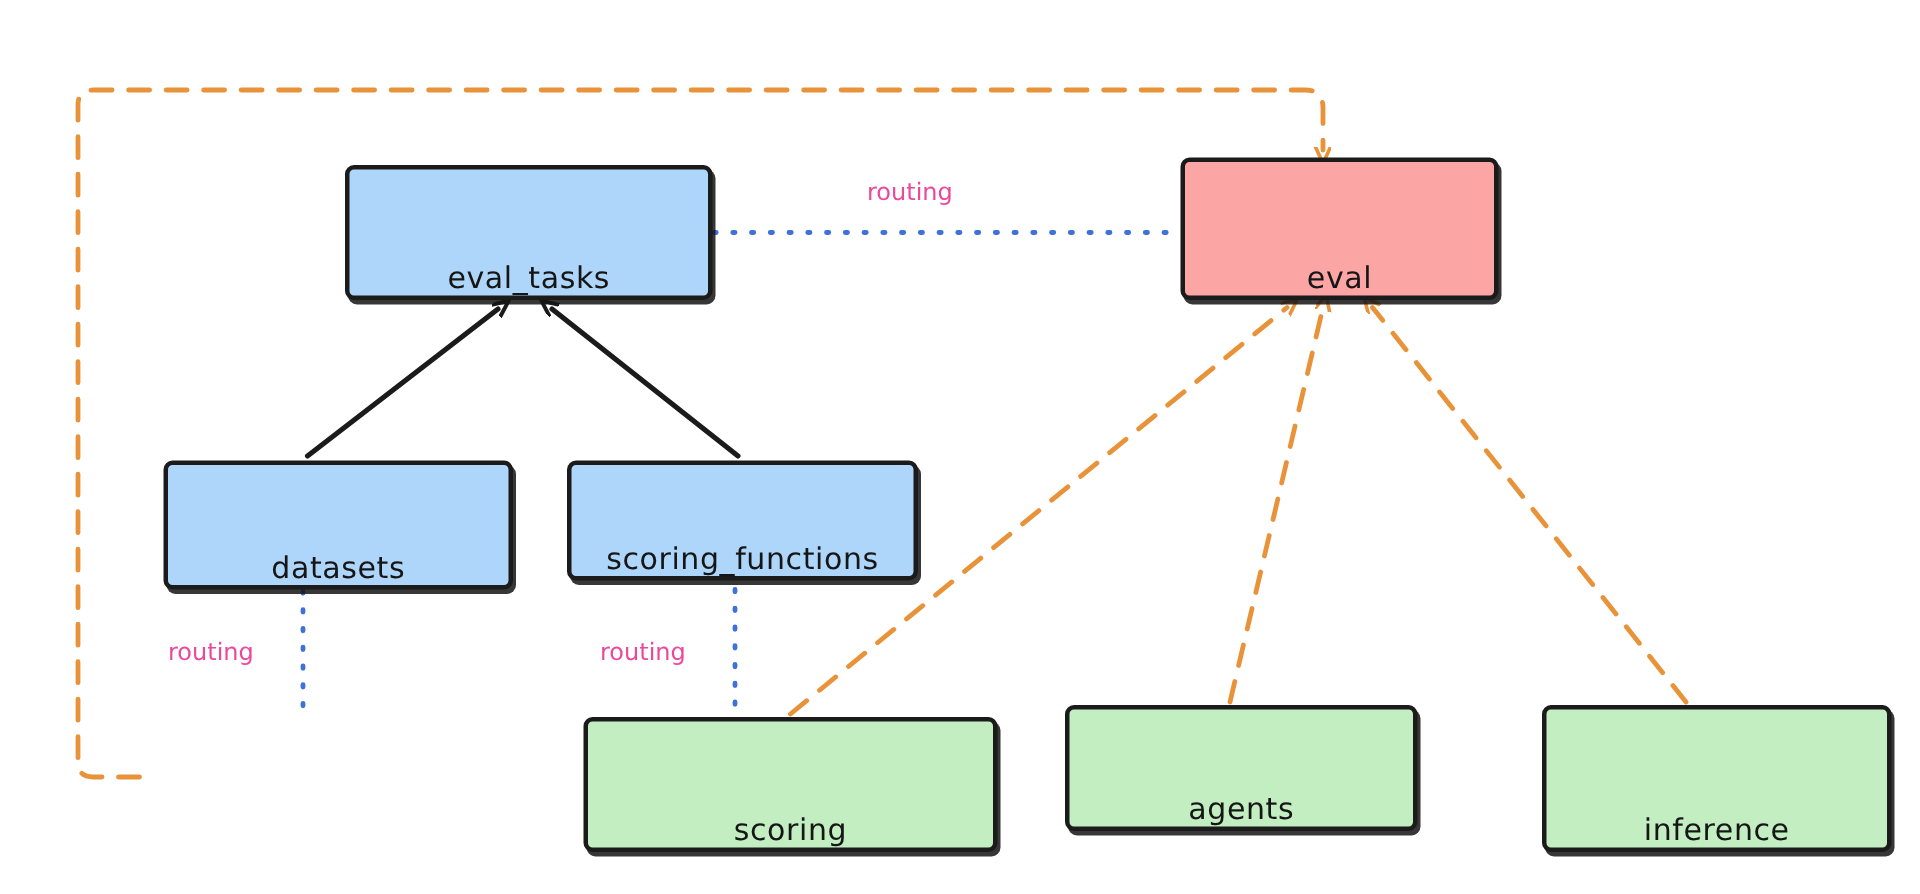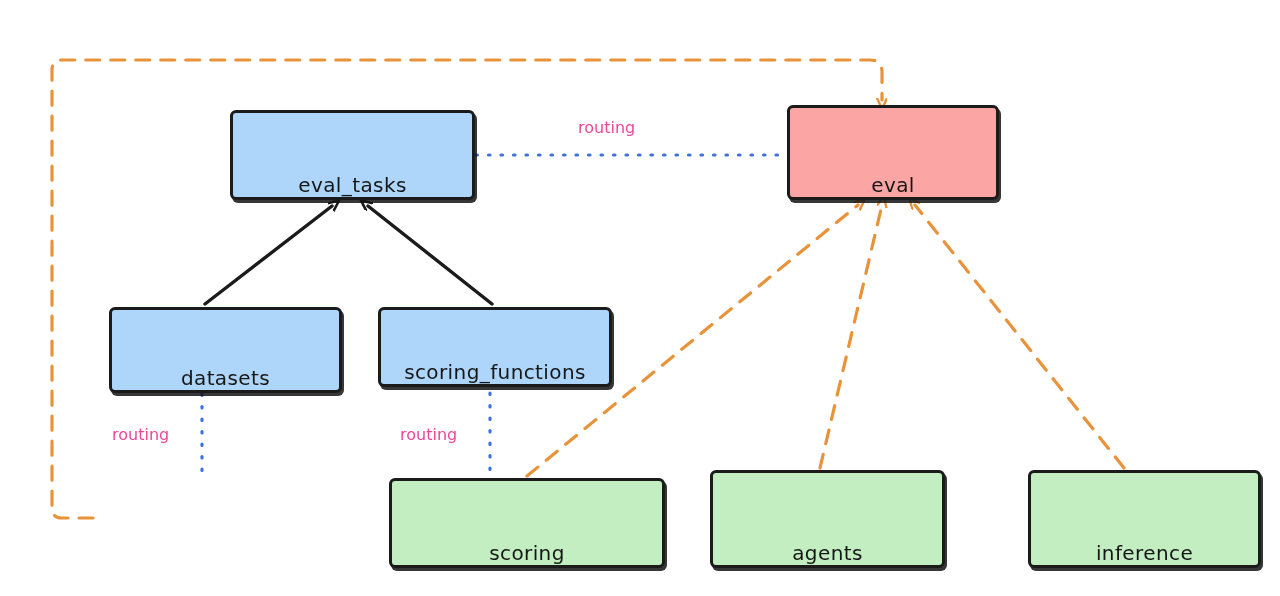--- a/index.html
+++ b/index.html
@@ -110,21 +110,21 @@
 
   <div class="node" style="left:378px; top:307px; width:234px; height:80px; background:#aed6fb;">
     <span class="node-label">scoring_functions</span>
   </div>
 
 
   <div class="node" style="left:389px; top:478px; width:276px; height:90px; background:#c2eec2;">
     <span class="node-label">scoring</span>
   </div>
 
-  <div class="node" style="left:710px; top:470px; width:235px; height:98px; background:#c2eec2;">
+  <div class="node" style="left:710px; top:470px; width:235px; height:84px; background:#c2eec2;">
     <span class="node-label">agents</span>
   </div>
 
   <div class="node" style="left:1028px; top:470px; width:233px; height:98px; background:#c2eec2;">
     <span class="node-label">inference</span>
   </div>
 
   <div class="edge-label" style="left:578px; top:118px;">routing</div>
   <div class="edge-label" style="left:112px; top:425px;">routing</div>
   <div class="edge-label" style="left:400px; top:425px;">routing</div>

